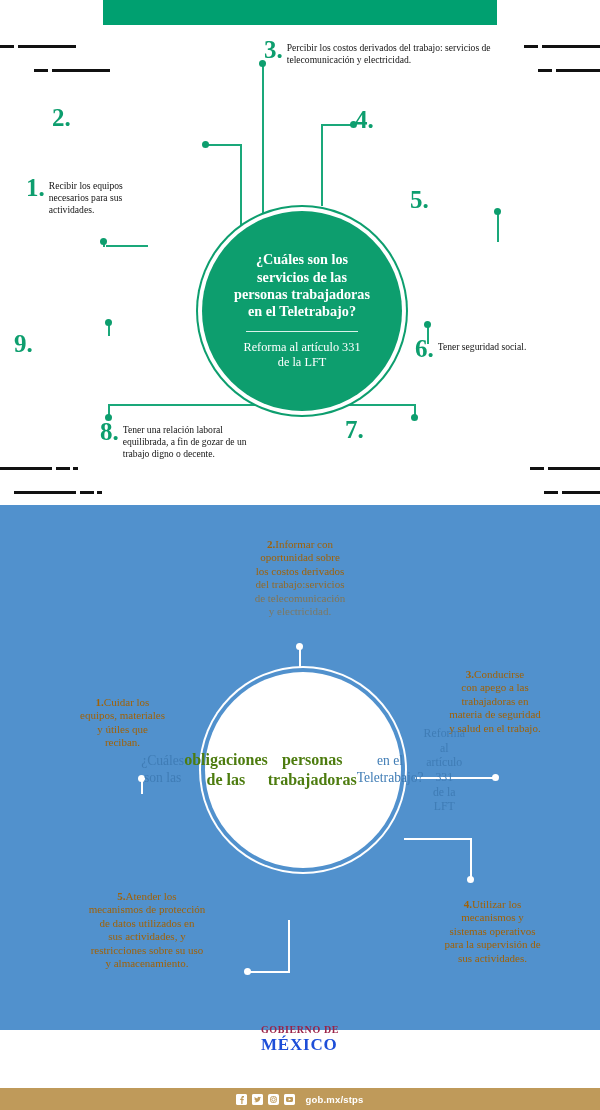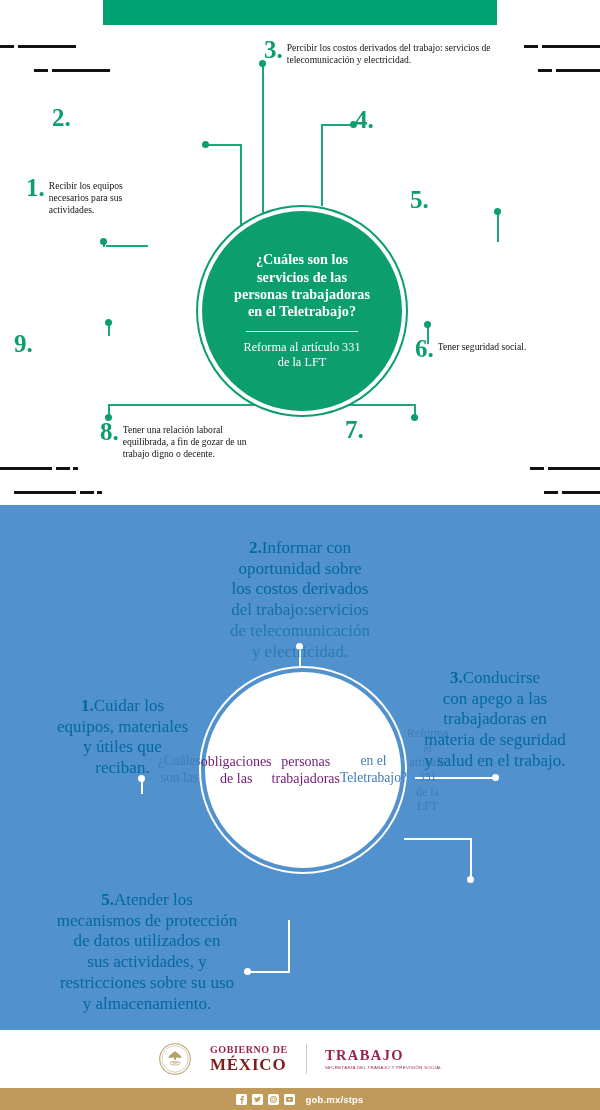--- a/index.html
+++ b/index.html
@@ -58,42 +58,42 @@
   }
   .bcircle{
     position:absolute;left:205px;top:672px;width:196px;height:196px;
     border-radius:50%;
     background:#ffffff;
     box-shadow:0 0 0 4px #5191cd, 0 0 0 6px #ffffff;
     display:flex;flex-direction:row;align-items:center;justify-content:center;
     box-sizing:border-box;padding:10px 16px;
   }
   .bcircle .q1,.bcircle .q3{color:#3f7cb5;font-size:13.6px;line-height:1.25;text-align:center;}
-  .bcircle .q2{color:#701a75;font-weight:normal;font-size:14px;line-height:1.24;text-align:center;}
+  .bcircle .q2{color:#4d7c0f;font-weight:bold;font-size:16px;line-height:1.24;text-align:center;}
   .bcircle .rule{width:110px;height:2px;background:#3f7cb5;margin:9px 0 7px;}
   .bcircle .ref{color:#3f7cb5;font-size:11.8px;line-height:1.24;text-align:center;}
 
-  .bitem{position:absolute;color:#0369a1;font-size:17px;line-height:1.22;}
+  .bitem{position:absolute;color:#a16207;font-size:11px;line-height:1.22;}
   .bitem .num{font-weight:bold;}
   .bline{position:absolute;background:#ffffff;}
   .bdot{position:absolute;width:7px;height:7px;border-radius:50%;background:#ffffff;}
 
   .fade1{opacity:.82;}
   .fade2{opacity:.62;}
   .fade3{opacity:.52;}
 
   
   .footer-white{
     position:absolute;left:0;top:1030px;width:600px;height:58px;background:#ffffff;
-    display:flex;align-items:center;justify-content:center;gap:18px;
+    display:flex;align-items:center;justify-content:center;gap:18px;flex-direction:column;
   }
   .eagle{width:34px;height:34px;}
   .gob{display:flex;flex-direction:column;line-height:1;}
   .gob .g1{font-size:10px;font-weight:bold;letter-spacing:.6px;color:#9b2247;font-family:"Liberation Serif",serif;}
-  .gob .g2{font-size:17px;font-weight:bold;letter-spacing:.8px;color:#7f1d1d;font-family:"Liberation Serif",serif;margin-top:1px;}
+  .gob .g2{font-size:17px;font-weight:bold;letter-spacing:.8px;color:#1d4ed8;font-family:"Liberation Serif",serif;margin-top:1px;}
   .vbar{width:1px;height:30px;background:#c9c9c9;}
   .trab{display:flex;flex-direction:column;line-height:1;}
   .trab .t1{font-size:14.5px;font-weight:bold;letter-spacing:1.4px;color:#9b2247;font-family:"Liberation Serif",serif;}
   .trab .t2{font-size:4.4px;letter-spacing:.3px;color:#9b2247;margin-top:3px;font-family:"Liberation Sans",sans-serif;}
 
   .footer-gold{
     position:absolute;left:0;top:1088px;width:600px;height:22px;background:#bf9košto;
     background:#bf9a5a;
     display:flex;align-items:center;justify-content:center;gap:5px;
   }
@@ -267,20 +267,27 @@
   </div>
 
   <div class="bitem" style="left:400px;top:668px;width:190px;text-align:center;">
     <span class="num">3.</span><span>Conducirse</span><br>
     <span>con apego a las</span><br>
     <span>trabajadoras en</span><br>
     <span>materia de seguridad</span><br>
     <span>y salud en el trabajo.</span>
   </div>
 
+  <div class="bitem" style="left:395px;top:898px;width:195px;text-align:center;">
+    <span class="num">4.</span><span>Utilizar los</span><br>
+    <span>mecanismos y</span><br>
+    <span>sistemas operativos</span><br>
+    <span>para la supervisión de</span><br>
+    <span>sus actividades.</span>
+  </div>
 
   <div class="bitem" style="left:22px;top:890px;width:250px;text-align:center;">
     <span class="num">5.</span><span>Atender los</span><br>
     <span>mecanismos de protección</span><br>
     <span>de datos utilizados en</span><br>
     <span>sus actividades, y</span><br>
     <span>restricciones sobre su uso</span><br>
     <span>y almacenamiento.</span>
   </div>
 

